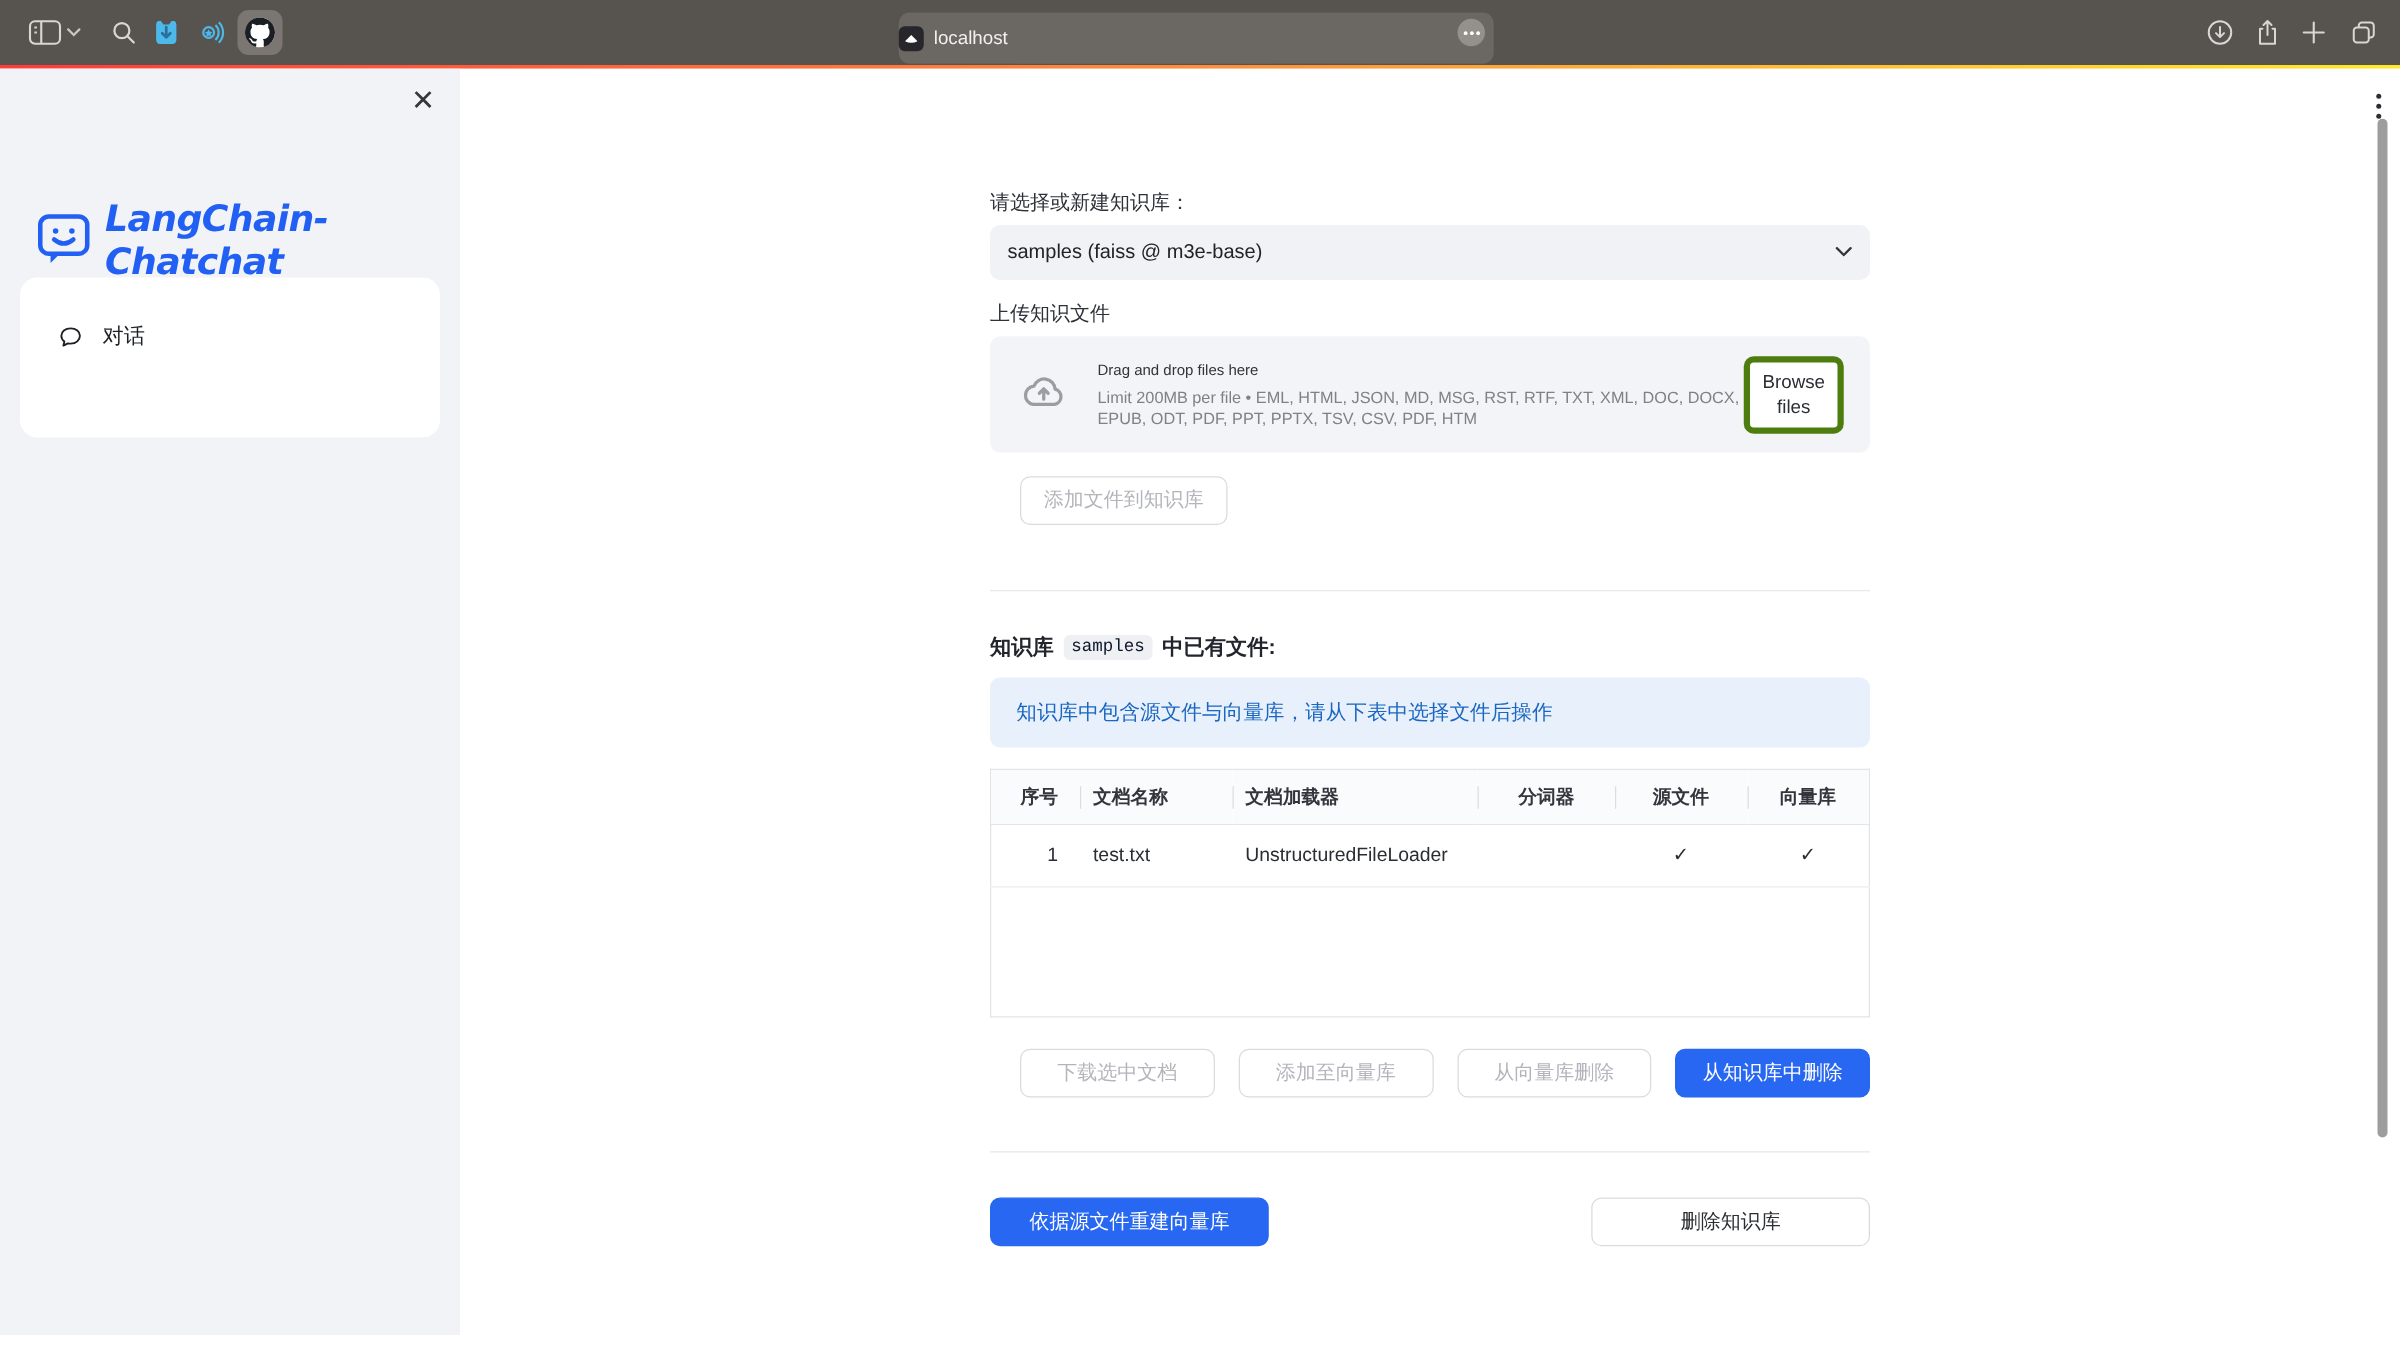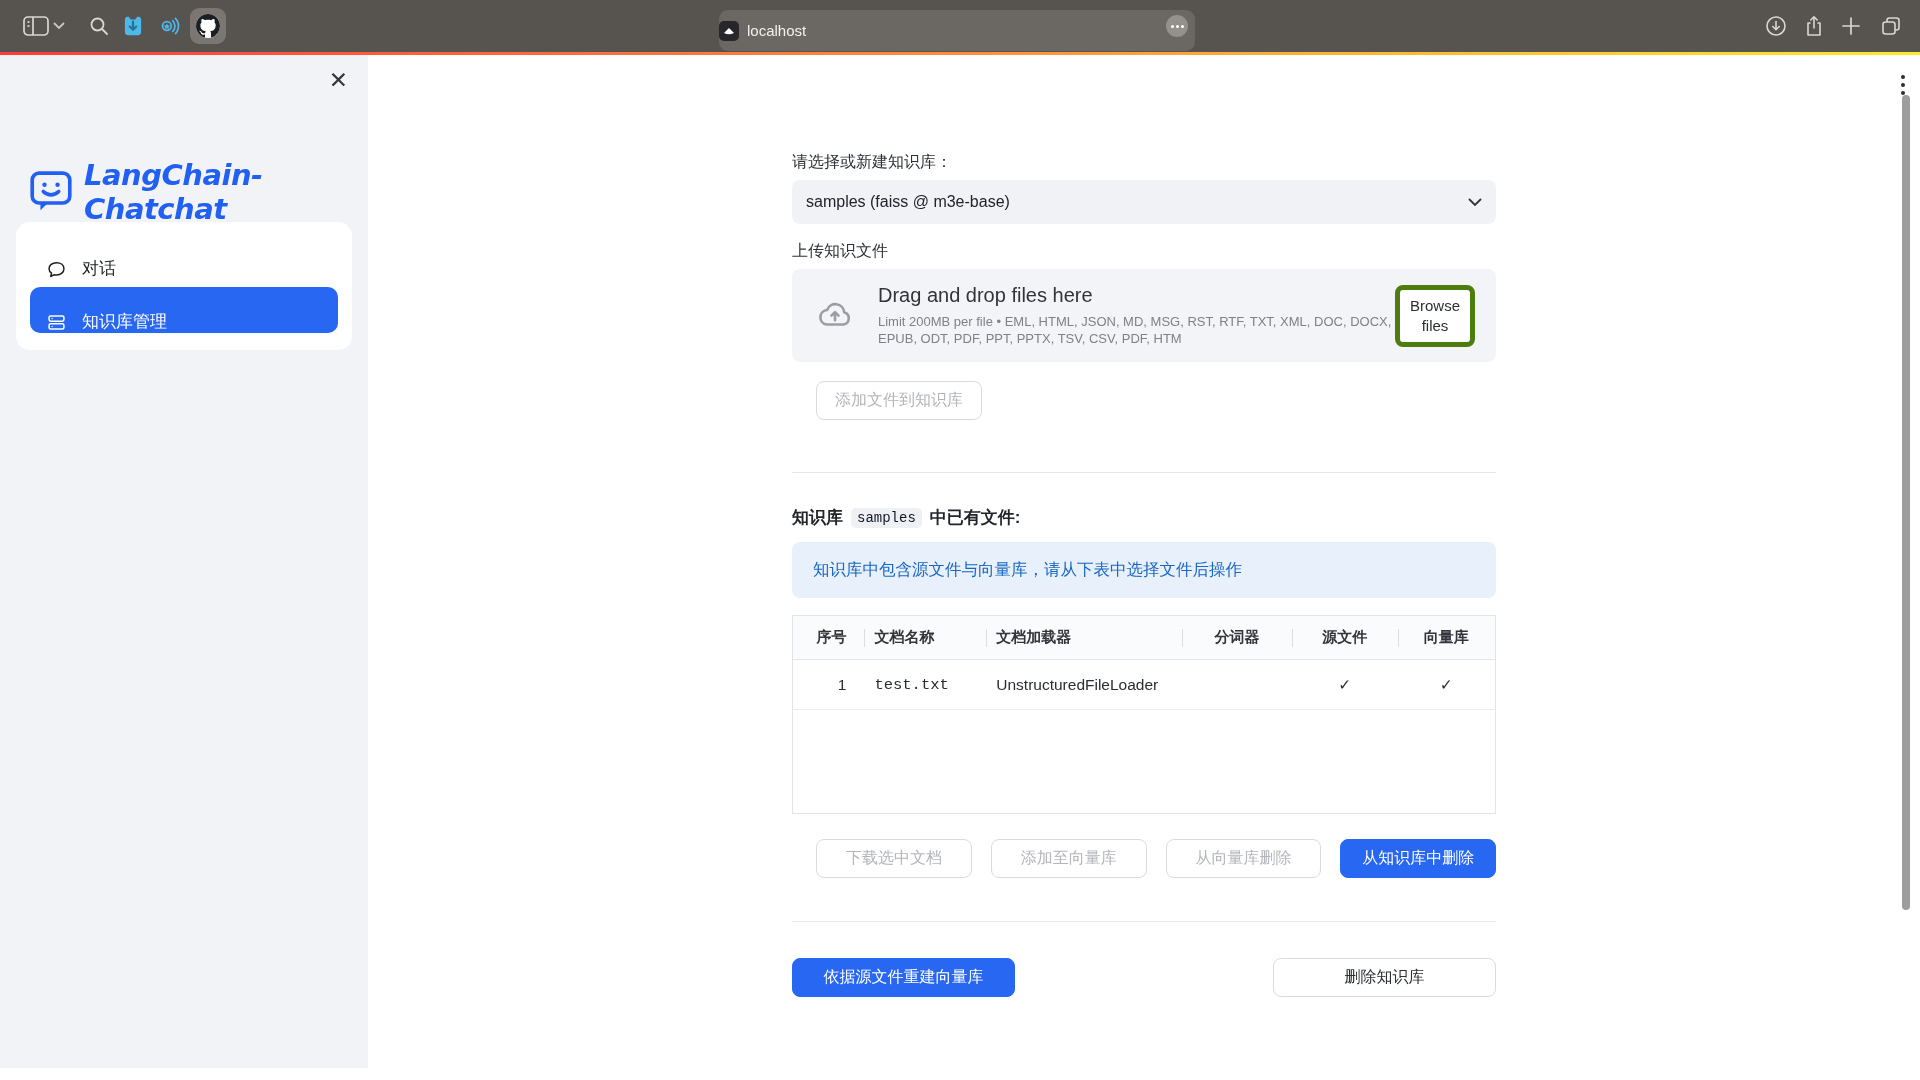--- a/index.html
+++ b/index.html
@@ -52,21 +52,21 @@
   .field-label { font-size:16px; color:#2e3238; }
   .select { margin-top:7px; height:44px; background:#f0f2f6; border-radius:8px;
             display:flex; align-items:center; padding:0 14px; font-size:16px; color:#20232a; }
   .select .grow { flex:1; }
 
   .upload-label { margin-top:17px; }
   .dropzone { margin-top:7px; height:93px; background:#f3f4f7; border-radius:8px;
               display:flex; align-items:center; padding:0 21px 0 22px; }
   .dz-cloud { flex:0 0 auto; margin-right:22px; }
   .dz-text { flex:1; }
-  .dz-title { font-size:20px; color:#31343a; }
+  .dz-title { font-size:12px; color:#31343a; }
   .dz-limit { margin-top:6px; font-size:13px; line-height:17px; color:#7e8187; max-width:515px; }
   .browse-btn { flex:0 0 auto; width:80px; min-height:58px; background:#fff; border:5px solid #4d7c0f;
                 border-radius:8px; font-size:15px; color:#2b2e33; display:flex; align-items:center;
                 justify-content:center; text-align:center; line-height:20px; padding:6px; }
 
   .btn { height:39px; border-radius:8px; border:1px solid #dadbde; background:#fff;
          font-size:16px; display:inline-flex; align-items:center; justify-content:center;
          padding:0 18px; color:#2b2e33; font-family:"Liberation Sans",sans-serif; }
   .btn.disabled { color:#b3b5bb;margin-left:24px; }
   .btn.primary { background:#2767f1; border-color:#2767f1; color:#fff; }
@@ -85,21 +85,21 @@
               display:flex; align-items:center; padding:0 21px; font-size:16.5px; color:#1a66c2; }
 
   .file-table { margin-top:17px; width:704px; border-collapse:collapse; border:1px solid #e3e4e7;
                 font-size:15.5px; color:#2a2d33;padding-left:31px; }
   .file-table thead th { height:44px; background:#fafbfc; font-weight:bold; font-size:15px;
                          color:#32353b; border-bottom:1px solid #e3e4e7; position:relative; }
   .file-table thead th:not(:first-child)::before { content:""; position:absolute; left:0; top:13px;
                          width:1px; height:18px; background:#dcdde0; }
   .file-table td { height:50px; border-bottom:1px solid #ececee; }
   .c-num   { width:72px;  text-align:right; padding-right:18px; }
-  .c-name  { width:122px; text-align:left;  padding-left:10px;font-family:Liberation Mono, monospace; }
+  .c-name  { width:122px; text-align:left;  padding-left:10px; }
   .c-loader{ width:196px; text-align:left;  padding-left:10px; }
   .c-split { width:110px; text-align:center; }
   .c-src   { width:106px; text-align:center; }
   .c-vec   { width:98px;  text-align:center; }
   .filler td { height:104px; border-bottom:none; }
 
   .actions { margin-top:25px; display:flex; }
   .actions .btn { width:184px; padding:16px; }
   .actions .btn + .btn { margin-left:19px; }
 
@@ -210,31 +210,20 @@
     </div>
 
     <div class="nav-card">
       <div class="nav-item">
         <span class="nav-ic">
           <svg width="21" height="21" viewBox="0 0 24 24" fill="none" stroke="#1d2025" stroke-width="1.7" stroke-linejoin="round">
             <path d="M12 4.2 C7 4.2 3.5 7.3 3.5 11 c0 2.1 1.1 4 2.8 5.2 L5.4 20 l4.1 -2.1 c.8 .2 1.6 .3 2.5 .3 5 0 8.5 -3.2 8.5 -7.2 S17 4.2 12 4.2 Z"></path>
           </svg>
         </span>
         <span>对话</span>
-      </div>
-      <div class="nav-item active">
-        <span class="nav-ic">
-          <svg width="21" height="21" viewBox="0 0 24 24" fill="none" stroke="#ffffff" stroke-width="1.7" stroke-linejoin="round">
-            <rect x="3.5" y="4.5" width="17" height="6" rx="1.8"></rect>
-            <rect x="3.5" y="13.5" width="17" height="6" rx="1.8"></rect>
-            <circle cx="7" cy="7.5" r="0.8" fill="#fff" stroke="none"></circle>
-            <circle cx="7" cy="16.5" r="0.8" fill="#fff" stroke="none"></circle>
-          </svg>
-        </span>
-        <span>知识库管理</span>
       </div>
     </div>
   </div>
 
   <div class="content">
     <div class="kebab">
         <i></i>
         <i></i>
         <i></i>
       </div>

